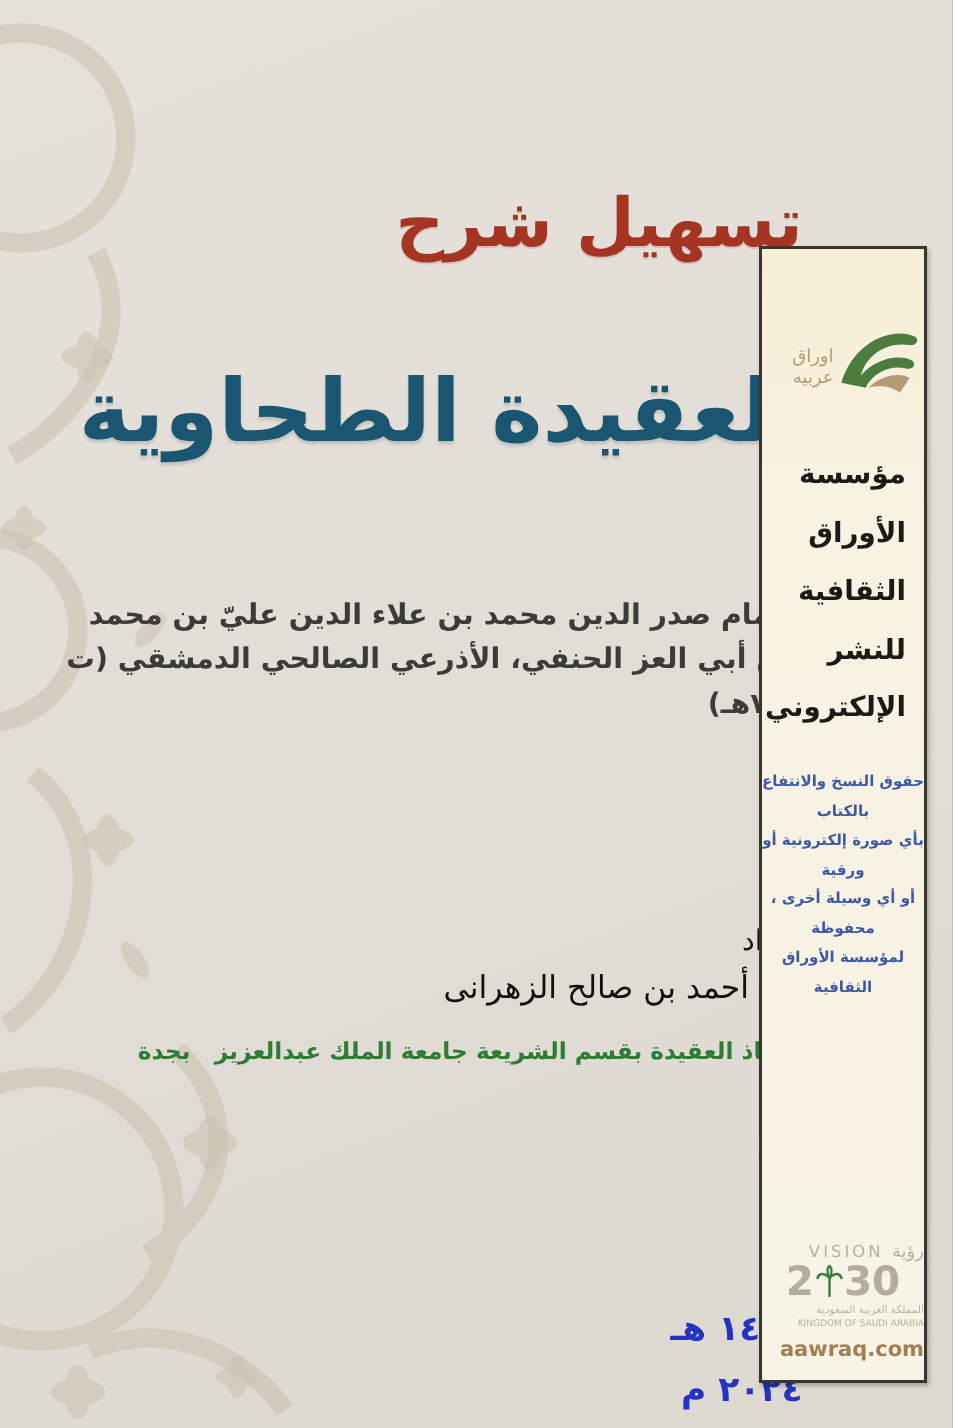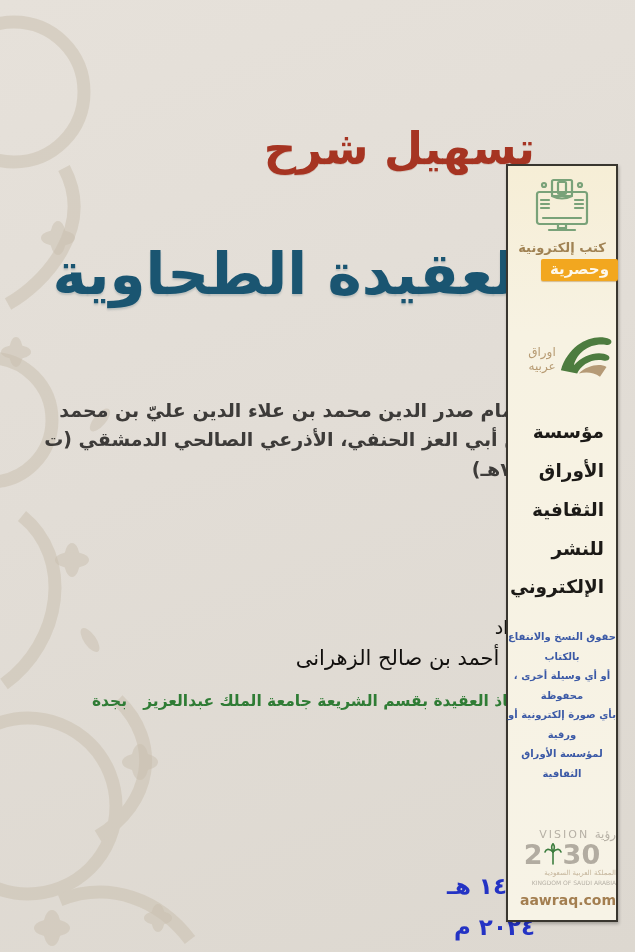--- a/index.html
+++ b/index.html
@@ -110,58 +110,41 @@
     <div class="preparer-name">أ.د/ أحمد بن صالح الزهرانى</div>
     <div class="preparer-title">أستاذ العقيدة بقسم الشريعة جامعة الملك عبدالعزيز   بجدة</div>
     <div class="years">
       <div>١٤٤٥ هـ</div>
       <div>٢٠٢٤ م</div>
     </div>
   </div>
 
   <div class="sidebar">
 
-    <div class="ebooks-badge">
-      <svg width="66" height="58" viewBox="0 0 66 58" fill="none" stroke="#79a279" stroke-width="2.2" stroke-linecap="round">
-        <circle cx="15" cy="7" r="2"></circle>
-        <circle cx="51" cy="7" r="2"></circle>
-        <rect x="8" y="14" width="50" height="32" rx="2.5"></rect>
-        <rect x="23" y="2" width="20" height="16" rx="1.5"></rect>
-        <rect x="29" y="4" width="8" height="12" rx="1"></rect>
-        <path d="M23 18 q10 5 20 0"></path>
-        <path d="M12 22 h8 M12 26 h8 M12 30 h8"></path>
-        <path d="M46 22 h8 M46 26 h8 M46 30 h8"></path>
-        <path d="M14 40 h38"></path>
-        <path d="M29 46 v4 h8 v-4"></path>
-        <path d="M20 52 h26"></path>
-      </svg>
-      <div class="ebooks-line1">كتب إلكترونية</div>
-      <div class="ebooks-pill">وحصرية</div>
-    </div>
 
     <div class="awraq-logo">
       <svg width="74" height="62" viewBox="0 0 74 62">
         <path d="M6 46 C 16 12, 48 0, 66 8 C 70 10, 68 16, 62 15 C 42 12, 26 24, 22 40 C 34 26, 54 22, 64 28 C 68 31, 64 36, 58 34 C 44 31, 30 40, 26 50 Z" fill="#4d7c3f"></path>
         <path d="M28 50 C 38 40, 54 37, 62 42 L 54 54 C 46 48, 36 48, 28 50 Z" fill="#b59a76"></path>
       </svg>
       <div class="awraq-text">اوراق عربيه</div>
     </div>
 
     <div class="foundation">
       <div>مؤسسة</div>
       <div>الأوراق</div>
       <div>الثقافية</div>
       <div>للنشر</div>
       <div>الإلكتروني</div>
     </div>
 
     <div class="copyright">
       <div>حقوق النسخ والانتفاع بالكتاب</div>
+      <div>بأي صورة إلكترونية أو ورقية</div>
       <div>أو أي وسيلة أخرى ، محفوظة</div>
-      <div>بأي صورة إلكترونية أو ورقية</div>
       <div>لمؤسسة الأوراق الثقافية</div>
     </div>
 
     <div class="vision">
       <div class="vision-row1">
         <span>VISION</span>
         <span class="ar">رؤية</span>
       </div>
       <div class="vision-2030">
         <span>2</span>

